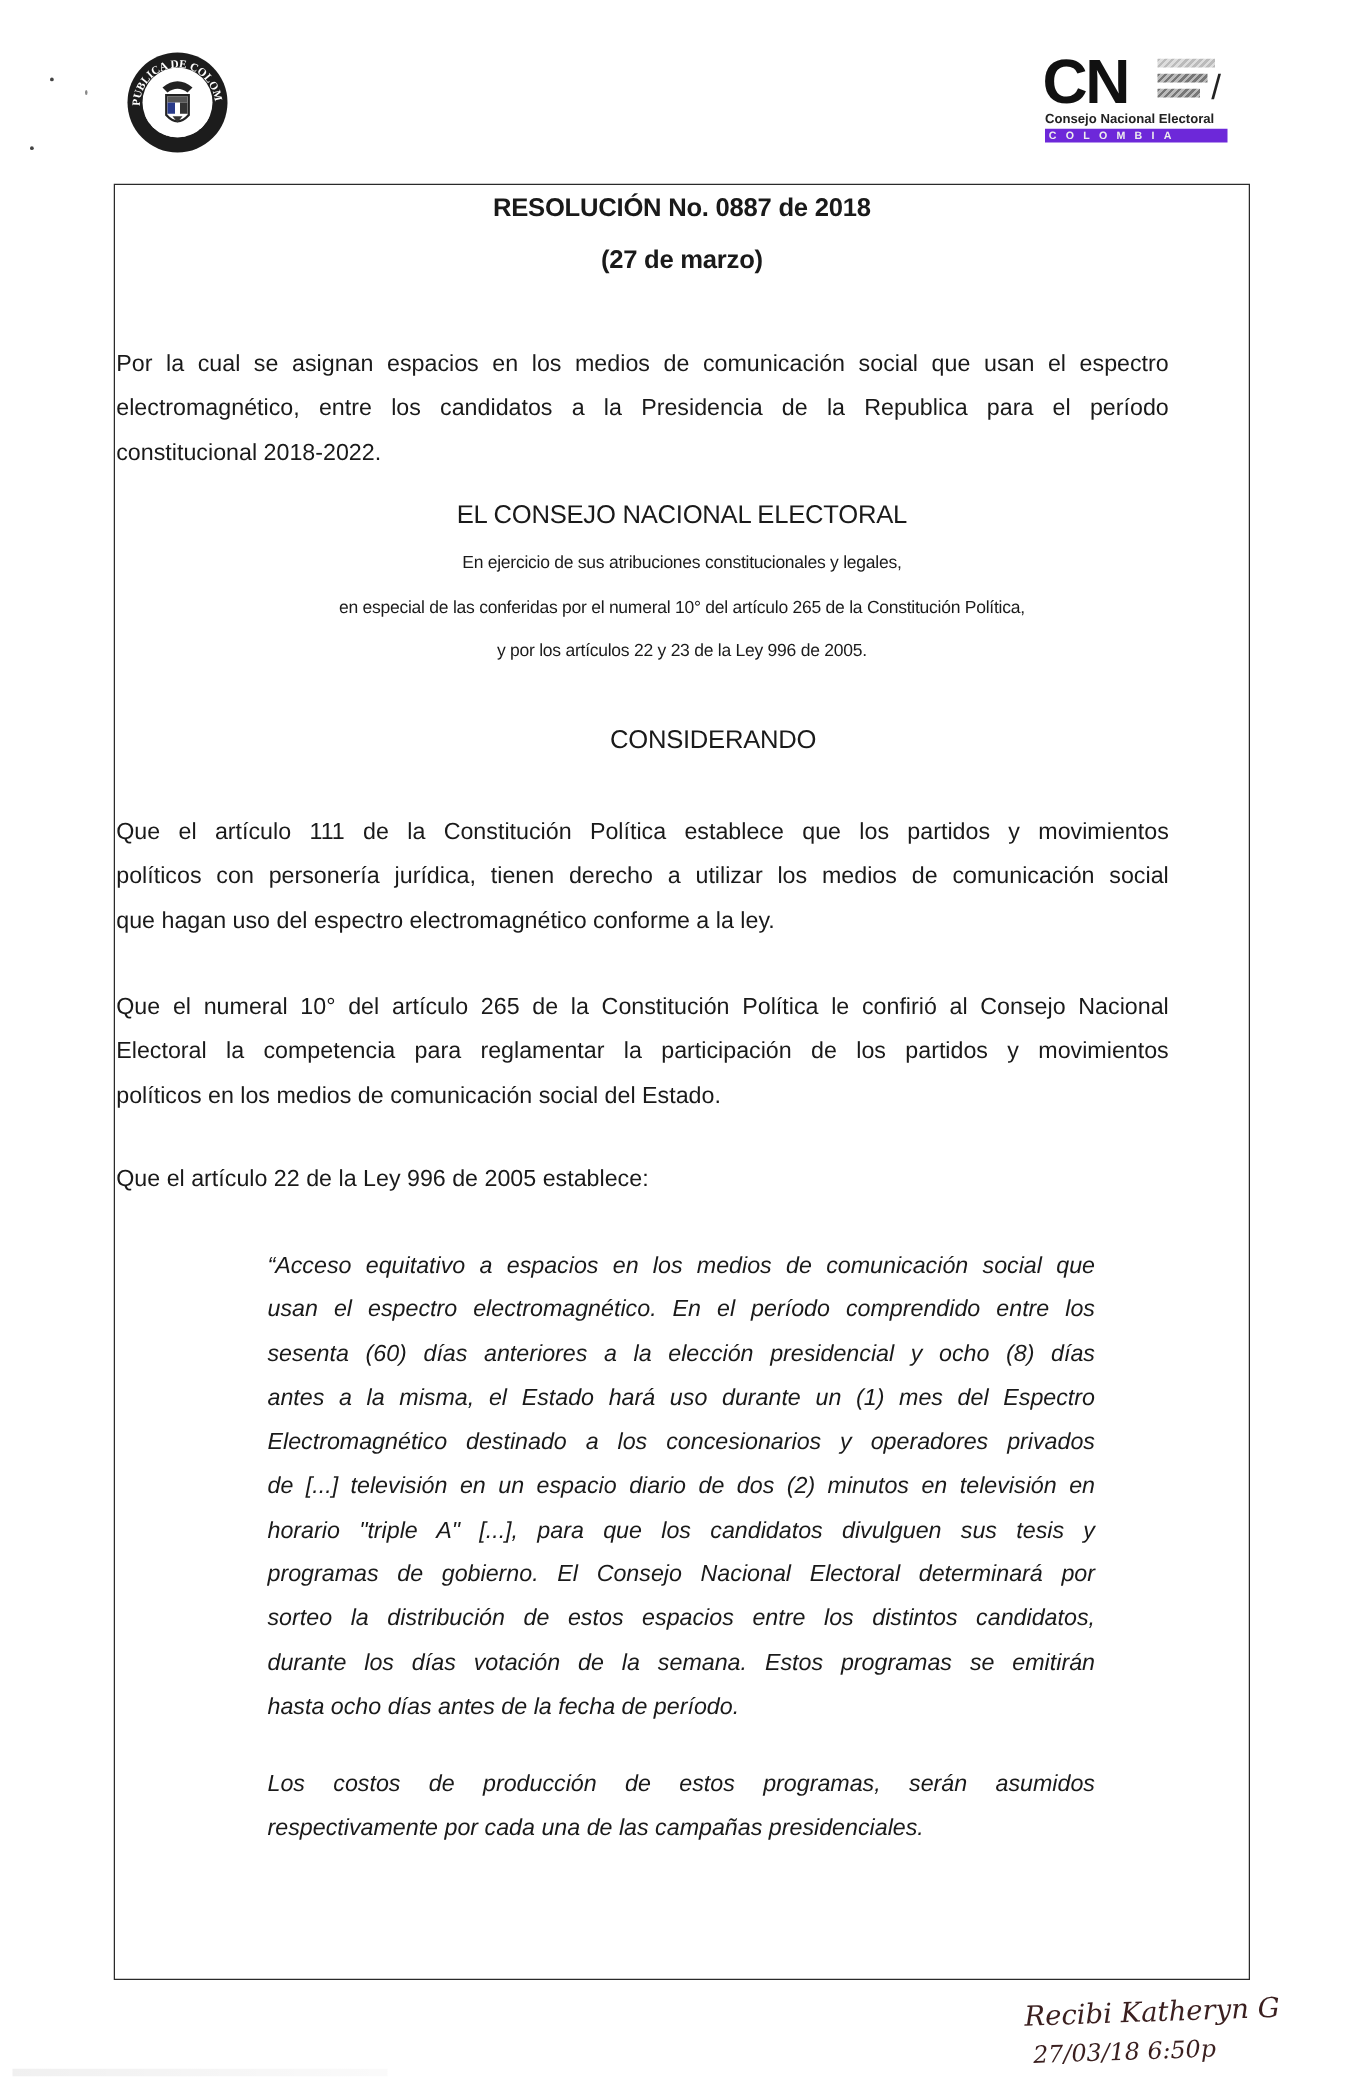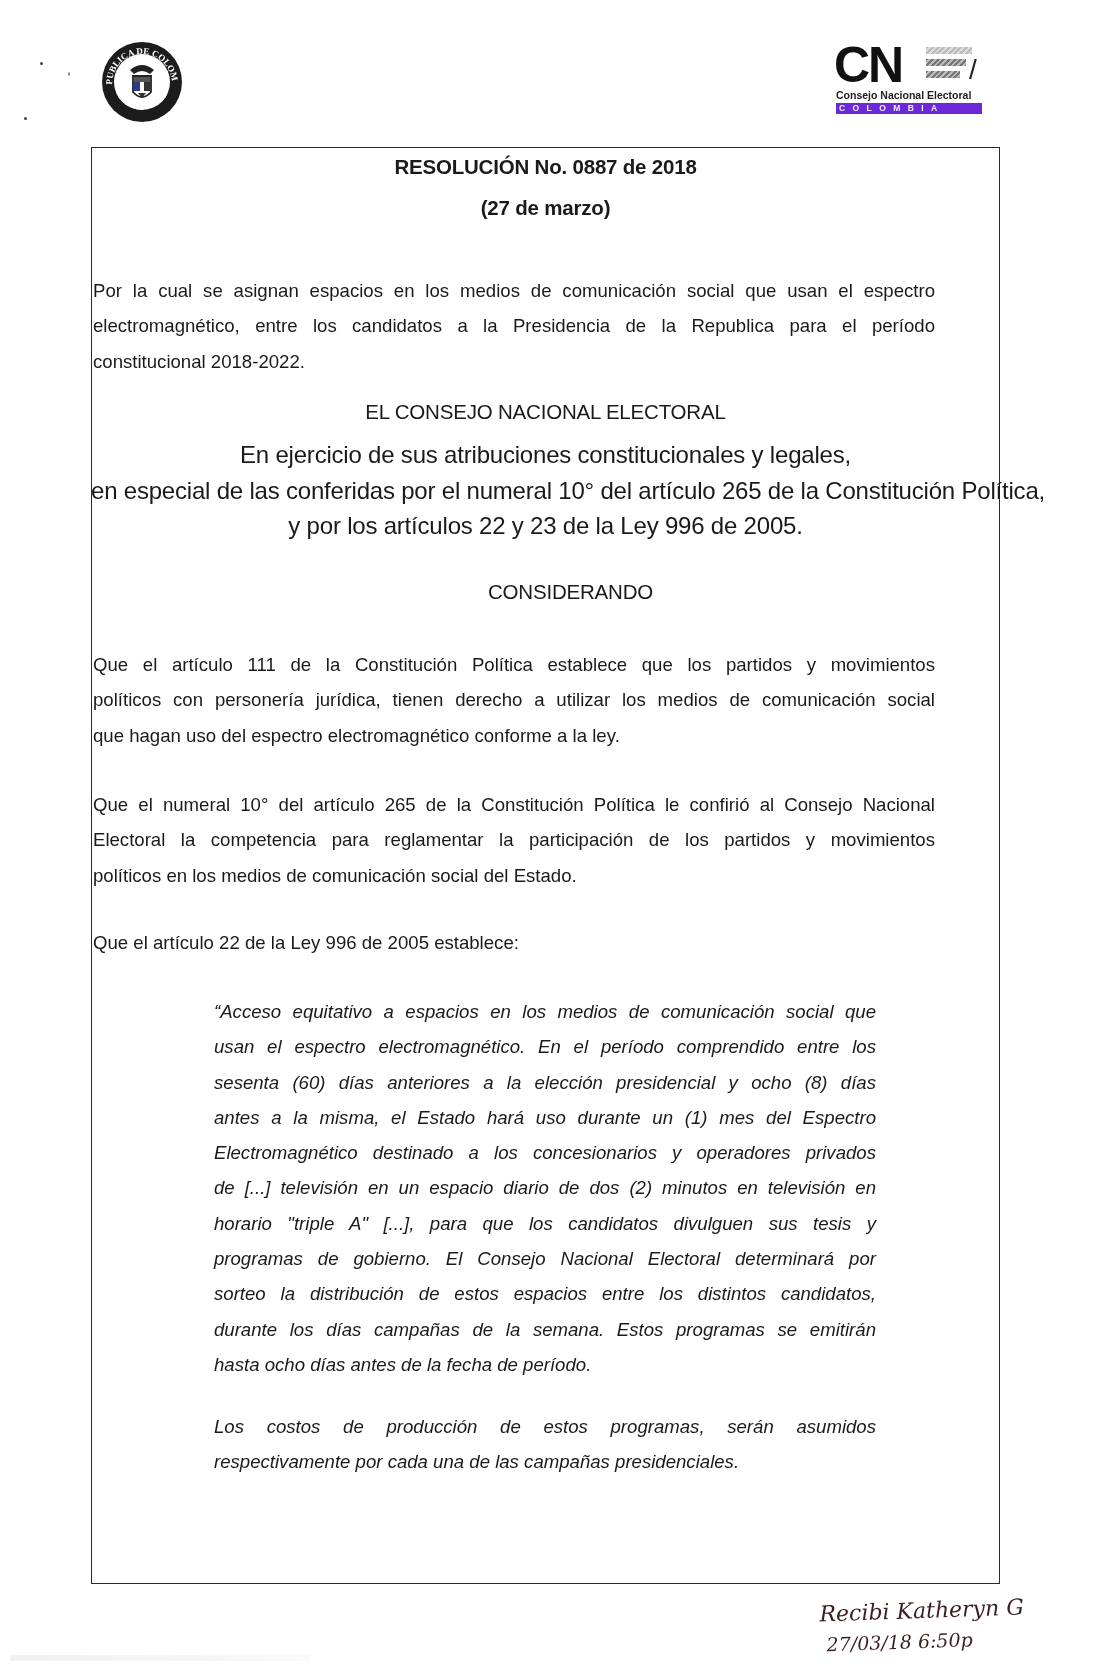--- a/index.html
+++ b/index.html
@@ -14,21 +14,21 @@
     .cne-bars div { height: 7px; margin-bottom: 5px; background: repeating-linear-gradient(135deg,#777 0 2px,#bbb 2px 4px); }
     .cne-bars div:nth-child(1){ width: 46px; background: repeating-linear-gradient(135deg,#bbb 0 2px,#ddd 2px 4px); }
     .cne-bars div:nth-child(2){ width: 40px; }
     .cne-bars div:nth-child(3){ width: 34px; }
     .cne-slash { position: absolute; left: 135px; top: 14px; font-size: 28px; font-weight: 400; color: #222; }
     .cne-sub { position: absolute; left: 2px; top: 49px; font-size: 10.5px; font-weight: 700; white-space: nowrap; color: #222; }
     .cne-country { position: absolute; left: 2px; top: 63px; width: 146px; height: 11px; background: #6d28d9;
                    color: #eee; font-size: 8.5px; font-weight: 700; letter-spacing: 7.4px; line-height: 11px; padding-left: 3px; box-sizing: border-box; white-space: nowrap; overflow: hidden; }
     .frame { position: absolute; left: 91px; top: 147px; width: 909px; height: 1437px;
              border: 1.6px solid #2a2a2a; box-sizing: border-box; }
-    .t { position: absolute; white-space: nowrap; font-size: 24px; letter-spacing: -0.2px; }
+    .t { position: absolute; white-space: nowrap; font-size: 14px; letter-spacing: -0.2px; }
     .center { left: 91px; width: 909px; text-align: center; }
     .title { font-weight: 700; font-size: 20.5px; }
     .bold { font-weight: 400; font-size: 20.5px; }
     .para { position: absolute; left: 93px; width: 842px; font-size: 18.6px; line-height: 35.4px;
             text-align: justify; text-align-last: left; }
     .quote { position: absolute; left: 214px; width: 662px; font-size: 18.6px; line-height: 35.3px;
              font-style: italic; text-align: justify; text-align-last: left; }
     .line { display: block; text-align: justify; text-align-last: justify; }
     .line.last { text-align-last: left; }
     .handwriting { position: absolute; left: 820px; top: 1596px; font-family: "DejaVu Serif", serif;
@@ -115,21 +115,21 @@
 <div class="quote" style="top:994px;">
   <span class="line">“Acceso equitativo a espacios en los medios de comunicación social que</span>
   <span class="line">usan el espectro electromagnético. En el período comprendido entre los</span>
   <span class="line">sesenta (60) días anteriores a la elección presidencial y ocho (8) días</span>
   <span class="line">antes a la misma, el Estado hará uso durante un (1) mes del Espectro</span>
   <span class="line">Electromagnético destinado a los concesionarios y operadores privados</span>
   <span class="line">de [...] televisión en un espacio diario de dos (2) minutos en televisión en</span>
   <span class="line">horario "triple A" [...], para que los candidatos divulguen sus tesis y</span>
   <span class="line">programas de gobierno. El Consejo Nacional Electoral determinará por</span>
   <span class="line">sorteo la distribución de estos espacios entre los distintos candidatos,</span>
-  <span class="line">durante los días campañas de la semana. Estos programas se emitirán</span>
+  <span class="line">durante los días votación de la semana. Estos programas se emitirán</span>
   <span class="line last">hasta ocho días antes de la fecha de período.</span>
 </div>
 
 <div class="quote" style="top:1409px;">
   <span class="line">Los costos de producción de estos programas, serán asumidos</span>
   <span class="line last">respectivamente por cada una de las campañas presidenciales.</span>
 </div>
 
 <div class="handwriting">
   <div>Recibi Katheryn G</div>

